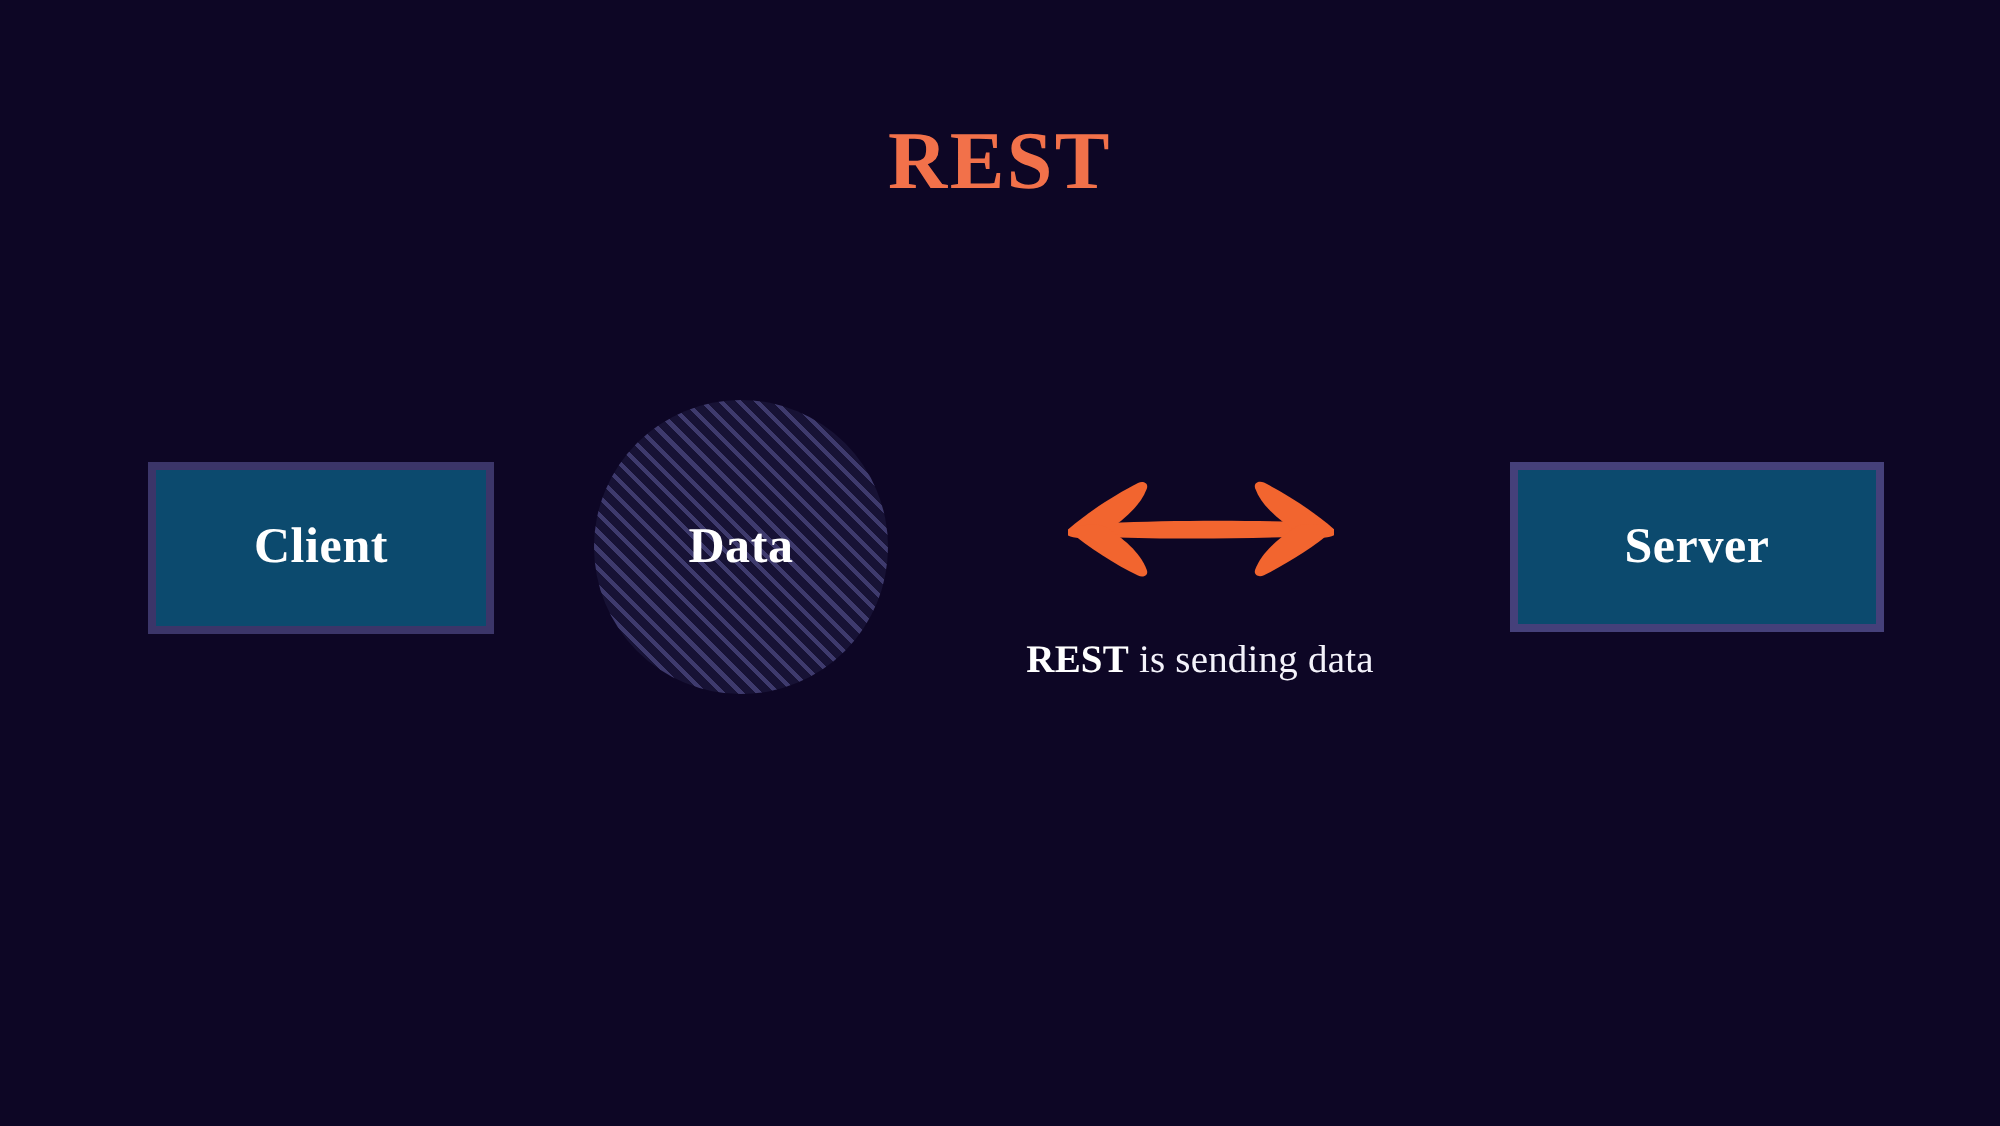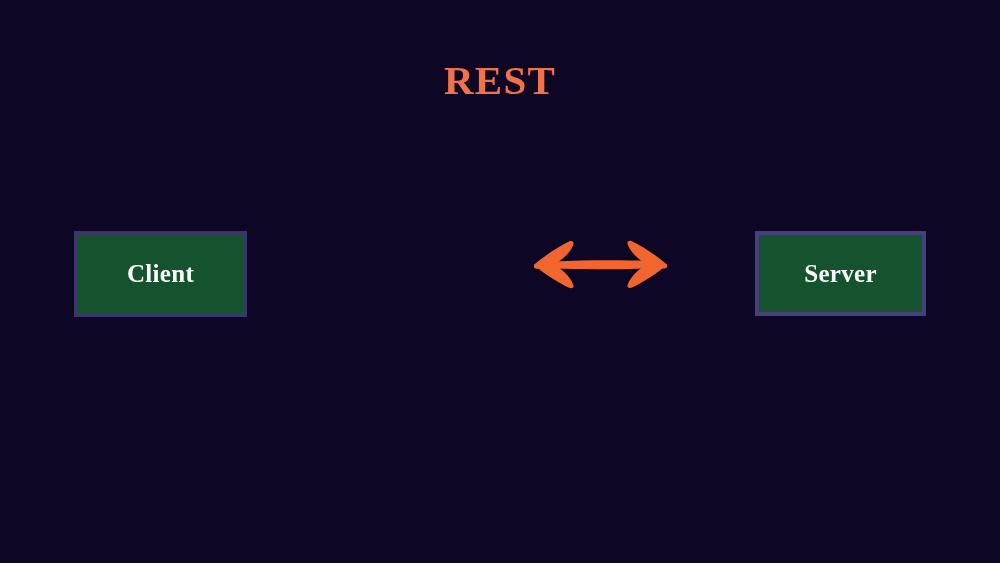--- a/index.html
+++ b/index.html
@@ -35,21 +35,21 @@
     letter-spacing: 1.2px;
     color: #f2714a;
     line-height: 48px;
     white-space: nowrap;
   }
 
   
   .node-box {
     position: absolute;
     box-sizing: border-box;
-    background: #14532d;
+    background: #0c4a6e;
     display: flex;
     align-items: center;
     justify-content: center;
   }
   .node-label {
     color: #ffffff;
     font-size: 25px;
     font-weight: 700;
     letter-spacing: 0.3px;
     line-height: 30px;
@@ -60,21 +60,21 @@
     left: 74px;
     top: 231px;
     width: 173px;
     height: 86px;
     border: 4px solid #3b3569;
   }
 
   #server-box {
     left: 755px;
     top: 231px;
-    width: 171px;
+    width: 187px;
     height: 85px;
     border: 4px solid #45407a;
   }
 
   
   #data-circle {
     position: absolute;
     left: 297px;
     top: 200px;
     width: 147px;
@@ -135,20 +135,23 @@
 <body>
 
 <div id="slide">
 
   <div id="title">REST</div>
 
   <div id="client-box" class="node-box">
     <span class="node-label">Client</span>
   </div>
 
+  <div id="data-circle">
+    <span class="node-label">Data</span>
+  </div>
 
   <div id="arrow-wrap">
     <svg viewBox="0 0 144 62" xmlns="http://www.w3.org/2000/svg" aria-hidden="true">
       <g fill="#f2652f">
 
         <path d="M26 27.5 C 55 26.2, 92 26.0, 121 27.0
                  L 121 34.4
                  C 92 35.4, 55 35.6, 26 34.6 Z"></path>
 
         <path d="M6 30.8
@@ -172,19 +175,20 @@
         <path d="M139 30.8
                  C 129 39.6, 115 48.2, 104 53.6
                  C 101.4 54.8, 98.6 53.6, 99.6 50.8
                  C 103.0 41.6, 112.0 34.8, 119.6 29.6
                  C 124.0 26.6, 135.0 28.4, 139 30.8 Z"></path>
       </g>
     </svg>
   </div>
 
   <div id="caption">
+    <span class="cap-line"><span class="strong">REST</span><span> is sending data</span></span>
   </div>
 
   <div id="server-box" class="node-box">
     <span class="node-label">Server</span>
   </div>
 
 </div>
 
 </body></html>

